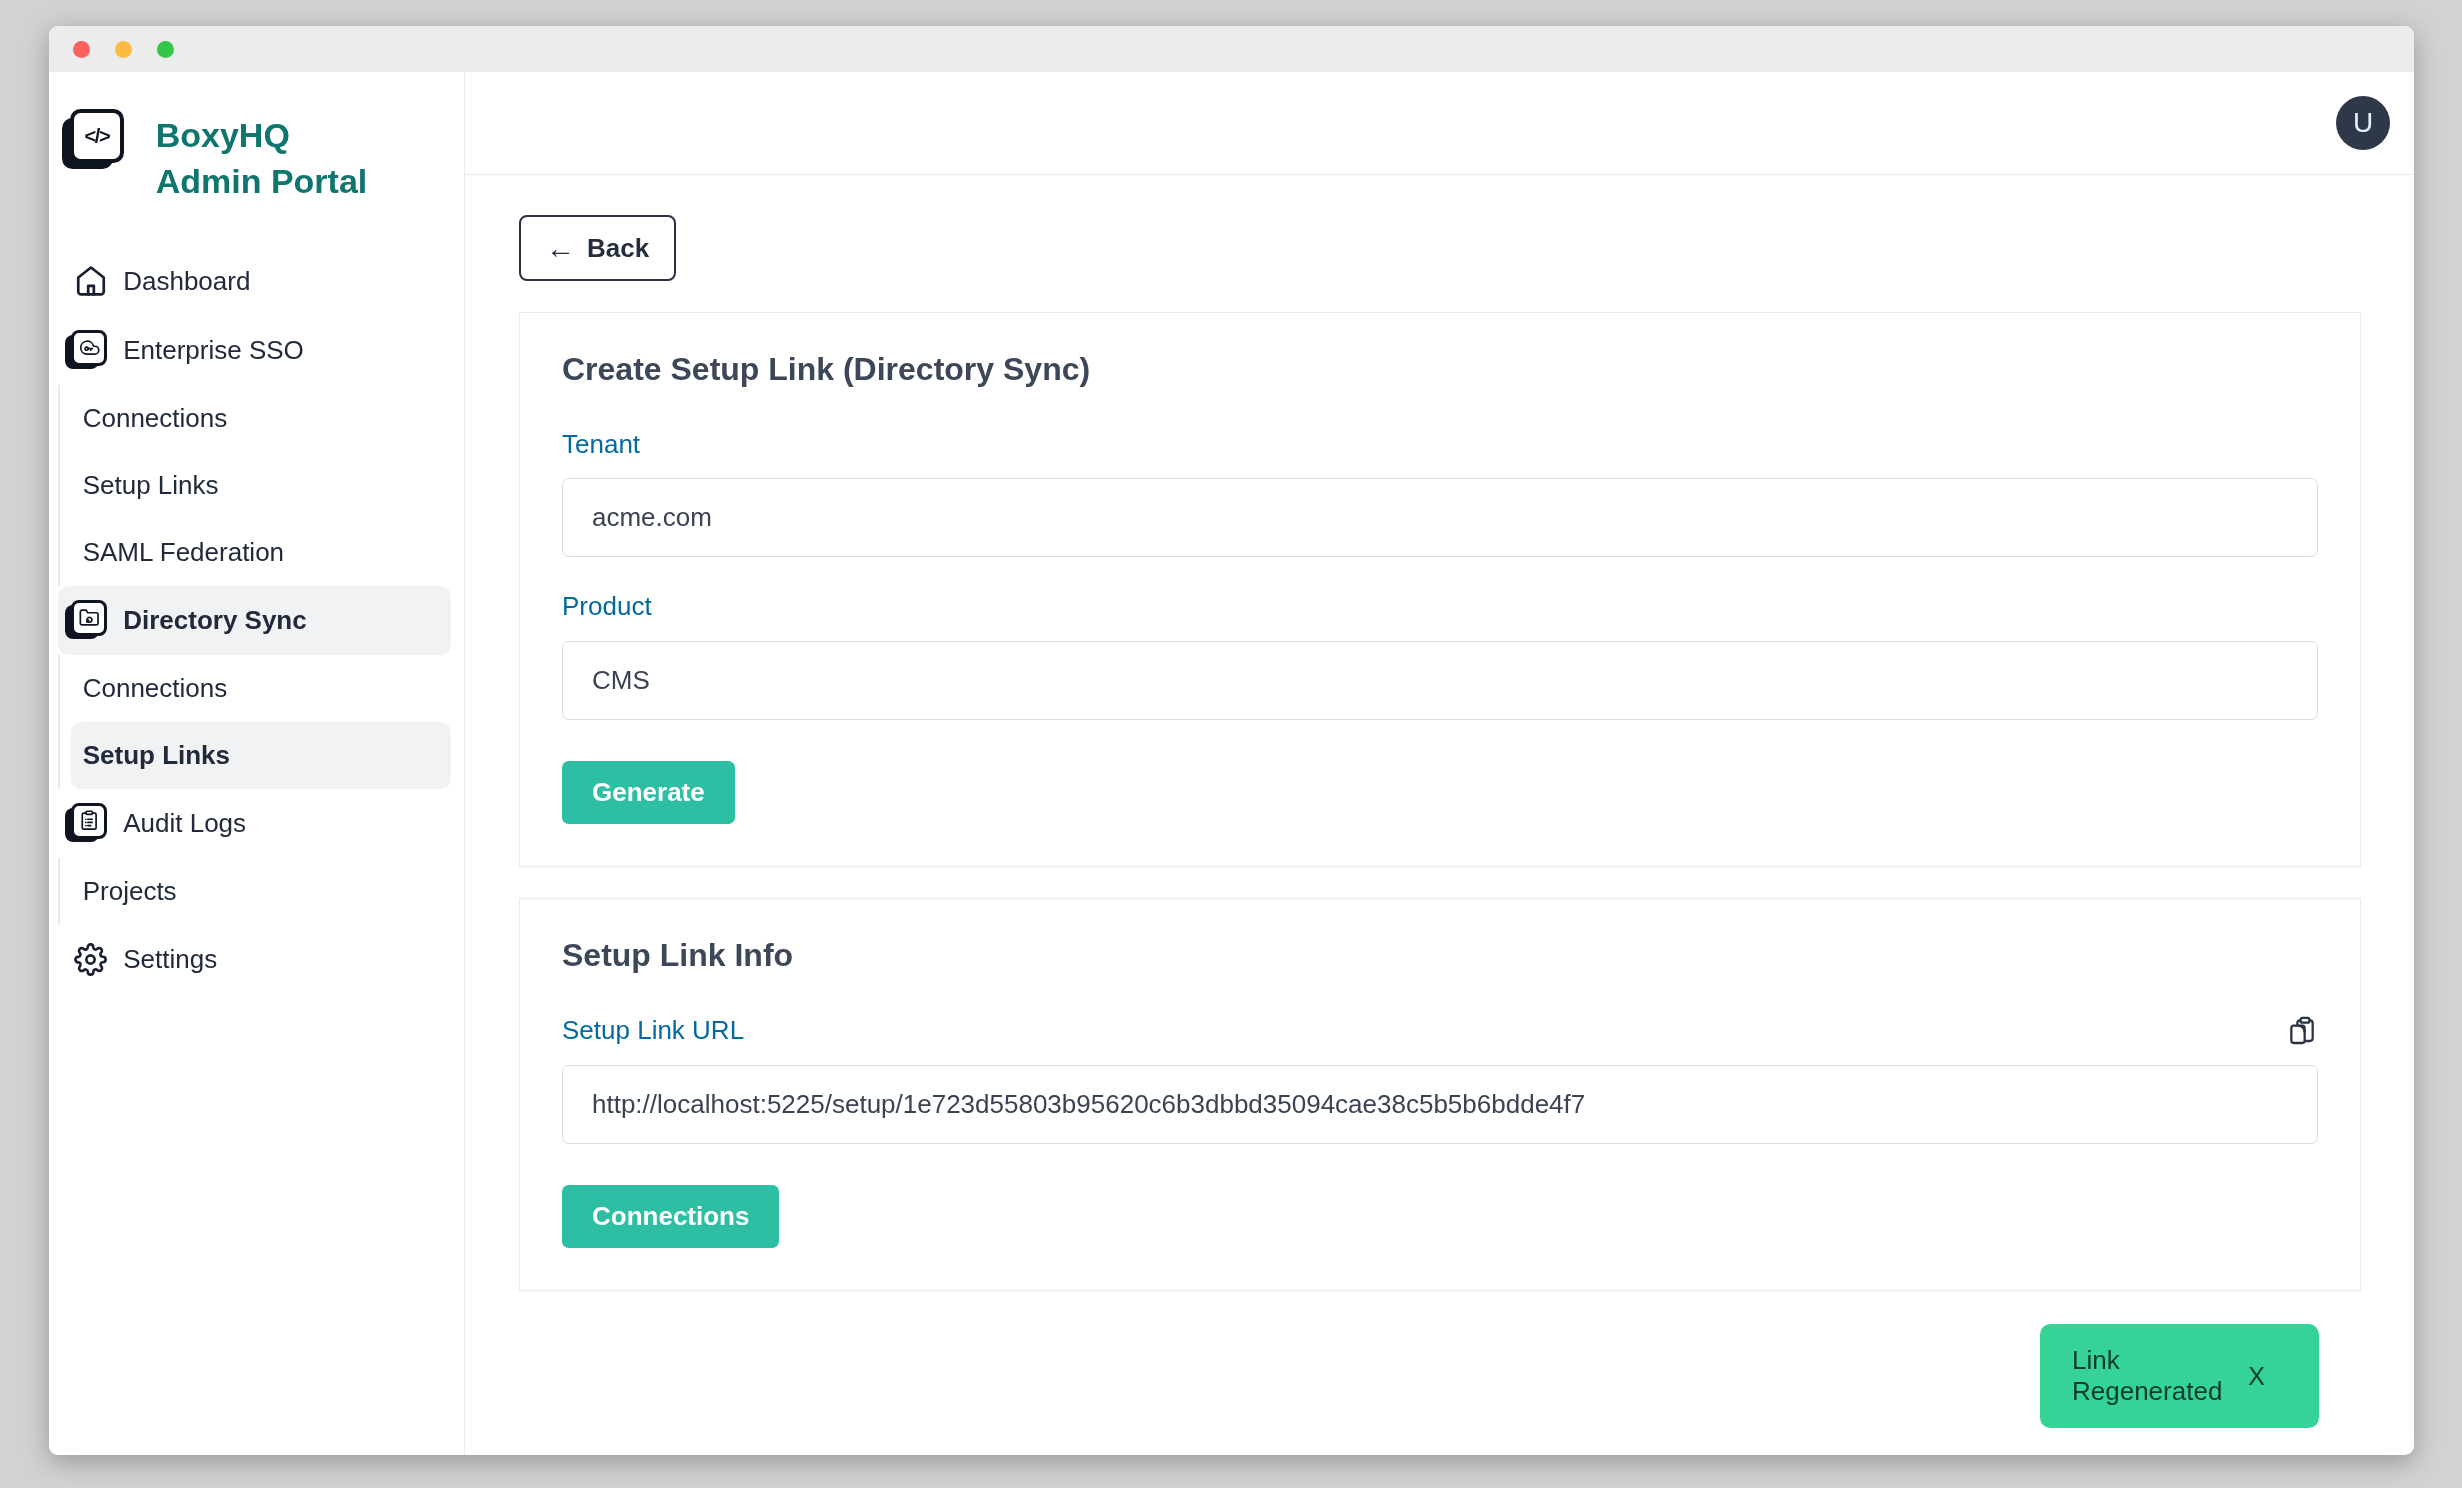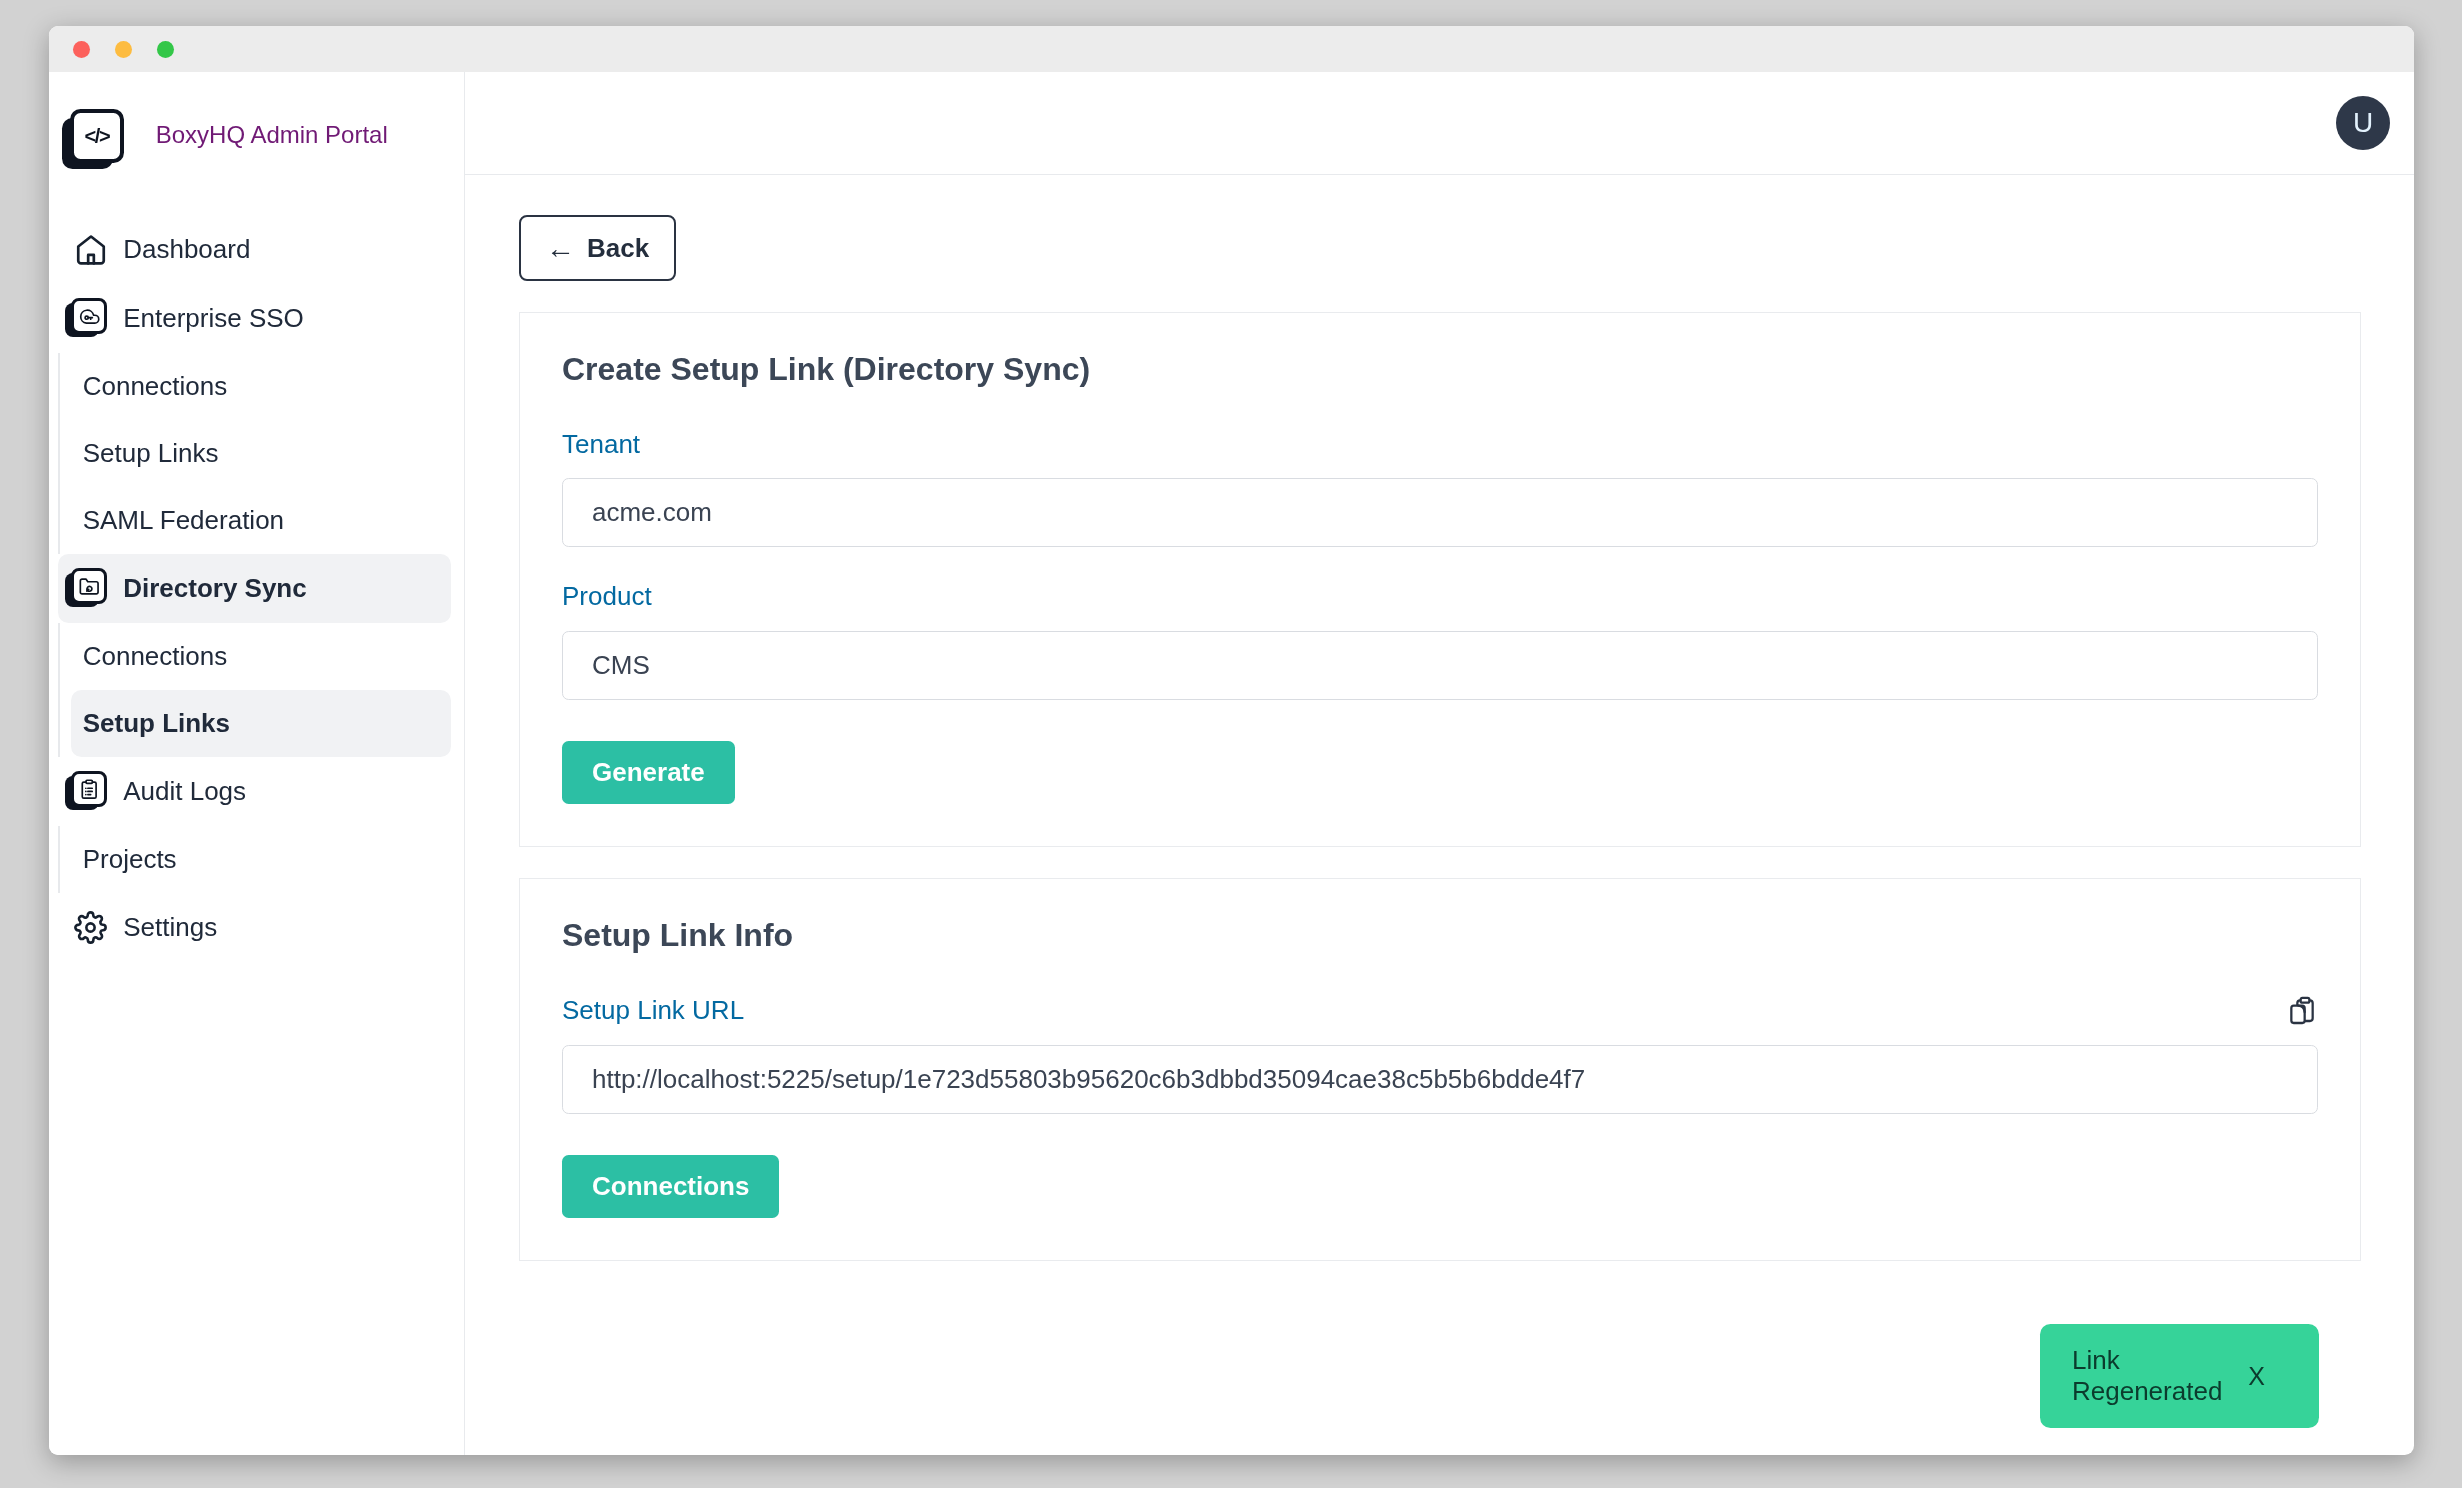--- a/index.html
+++ b/index.html
@@ -48,24 +48,24 @@
     background: #fff;
   }
   .brand {
     display: flex;
     align-items: flex-start;
     gap: 24px;
     padding-left: 10.5px;
     margin-bottom: 43px;
   }
   .brand-title {
-    font-size: 24px;
-    font-weight: normal;
+    font-size: 34px;
+    font-weight: bold;
     line-height: 46px;
-    color: #701a75;
+    color: #0f766e;
     padding-top: 2.6px;
     max-width: 237px;
   }
 
   
   .keycap { position: relative; width: 41px; height: 41px; flex: 0 0 auto; }
   .keycap::before {
     content: "";
     position: absolute;
     left: -5.3px; top: 5.3px;
@@ -180,21 +180,21 @@
     margin-bottom: 18.4px;
   }
   .label-row {
     display: flex;
     align-items: center;
     justify-content: space-between;
     margin-bottom: 18.4px;
   }
   .label-row .field-label { margin-bottom: 0; }
   .text-input {
-    height: 69px;
+    height: 79px;
     border: 1.3px solid #d9dce1;
     border-radius: 6.6px;
     background: #fff;
     display: flex;
     align-items: center;
     padding: 0 29px;
     font-size: 26px;
     color: #3a4352;
     cursor: text;
     white-space: nowrap;

